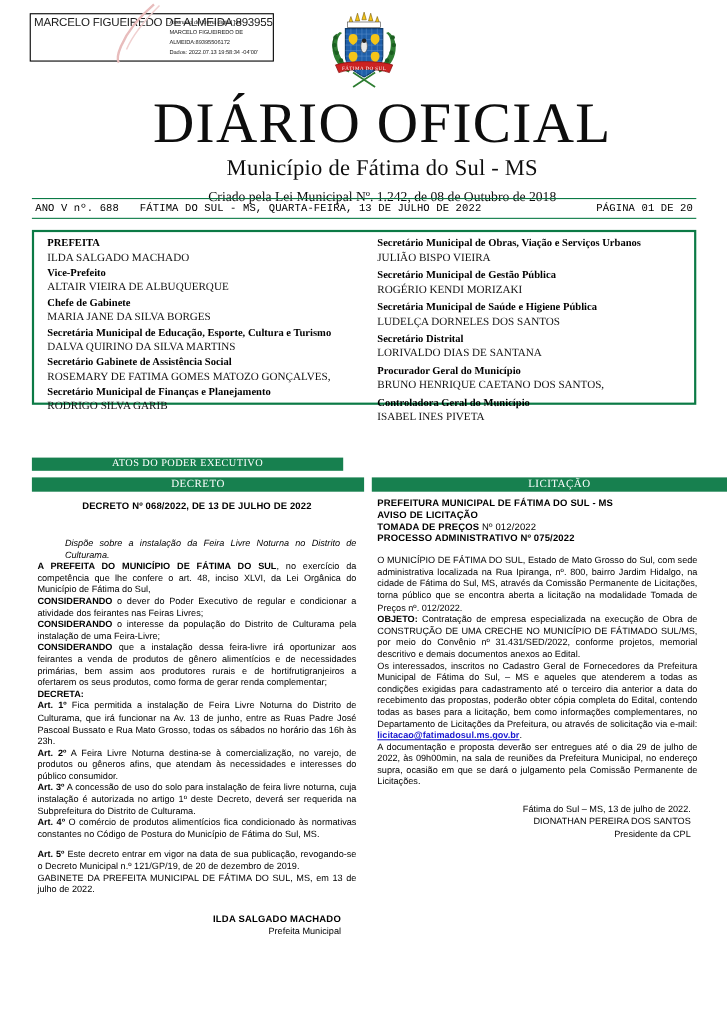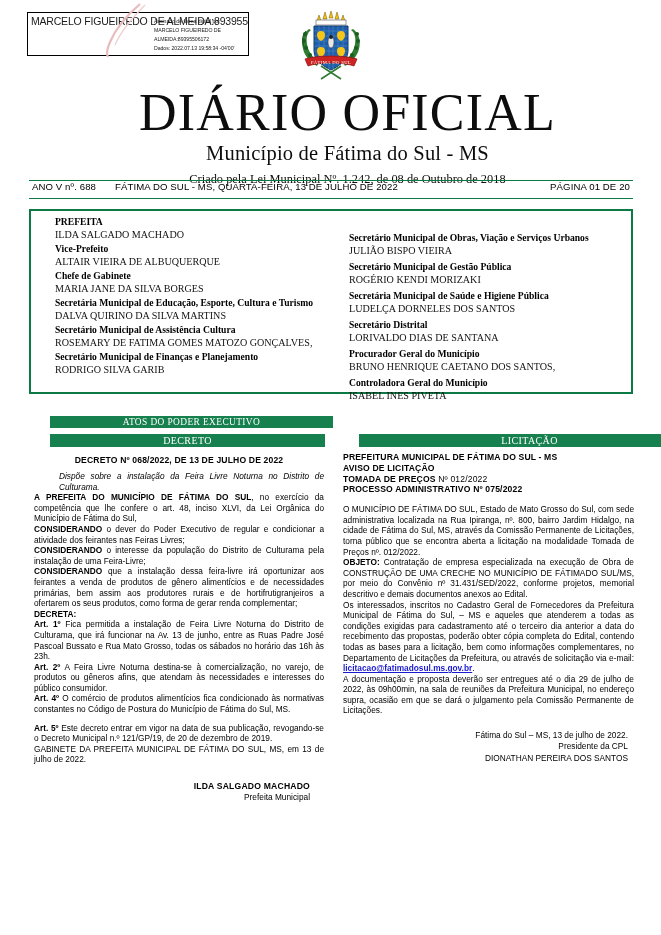--- a/index.html
+++ b/index.html
@@ -94,37 +94,37 @@
 
   
   .infobar {
     position: absolute;
     left: 29px; top: 180px;
     width: 604px;
     border-top: 1.6px solid #0b7a45;
     border-bottom: 1.6px solid #0b7a45;
     height: 19px;
     display: flex;
-    align-items: flex-start;
-    font-family: Liberation Sans, sans-serif;
+    align-items: center;
+    font-family: Liberation Mono, monospace;
     font-size: 9.6px;
     letter-spacing: 0.1px;
   }
   .infobar .ib-ano { padding-left: 3px; }
   .infobar .ib-mid { padding-left: 19px; flex: 1; }
   .infobar .ib-pag { padding-right: 3px; }
 
   
   .officials {
     position: absolute;
     left: 29px; top: 209px;
-    width: 604px; height: 185px;
+    width: 604px; height: 159px;
     border: 2px solid #0b7a45;
     display: flex;
-    padding: 4px 2px 3px 18px;
+    padding: 4px 2px 3px 6px;
     background: #fff;
   }
   .off-col {
     width: 50%;
     padding: 0 6px 0 6px;
   }
   .off-col.right { padding-left: 10px; }
   .off-role {
     font-family: "Liberation Serif", serif;
     font-weight: bold;
@@ -133,43 +133,42 @@
     color: #000;
   }
   .off-role.just { text-align: justify; }
   .off-name {
     font-family: "Liberation Serif", serif;
     font-size: 10.1px;
     line-height: 13.6px;
     color: #111;
   }
   .off-col.right .off-role { margin-top: 2px; }
-  .off-col.right .off-role:first-child { margin-top: 16px; }
+  .off-col.right .off-role:first-child { margin-top: 0; }
 
   
   .banner {
     position: absolute;
     background: #17804f;
     color: #fff;
     font-family: "Liberation Serif", serif;
     text-align: right;
     letter-spacing: 0.4px;
     display: flex;
     align-items: center;
     justify-content: center;
-    margin-left: 21px;
   }
   .banner-atos {
     left: 29px; top: 416px;
     width: 283px; height: 12px;
     font-size: 9.4px;
   }
   .banner-decreto {
     left: 29px; top: 434px;
-    width: 275px; height: 13px;
+    width: 302px; height: 13px;
     font-size: 10px;
   }
   .banner-licitacao {
     left: 338px; top: 434px;
     width: 341px; height: 13px;
     font-size: 10px;
   }
 
   
   .col-left {
@@ -192,21 +191,21 @@
     text-align: justify;
     color: #000;
   }
 
   .dec-title {
     font-weight: bold;
     text-align: center;
     font-size: 8.6px;
     line-height: 11px;
     letter-spacing: 0.15px;
-    margin-bottom: 5px;
+    margin-bottom: 22px;
   }
   .dec-ementa {
     font-style: italic;
     text-align: justify;
     margin-bottom: 0;
     margin-left: 25px;
   }
   .p { margin: 0; text-align: justify; }
   .p b { font-weight: bold; }
   .gap { height: 8px; }
@@ -331,21 +330,21 @@
 <div class="officials">
   <div class="off-col left">
     <div class="off-role">PREFEITA</div>
     <div class="off-name">ILDA SALGADO MACHADO</div>
     <div class="off-role">Vice-Prefeito</div>
     <div class="off-name">ALTAIR VIEIRA DE ALBUQUERQUE</div>
     <div class="off-role">Chefe de Gabinete</div>
     <div class="off-name">MARIA JANE DA SILVA BORGES</div>
     <div class="off-role just">Secretária Municipal de Educação, Esporte, Cultura e Turismo</div>
     <div class="off-name">DALVA QUIRINO DA SILVA MARTINS</div>
-    <div class="off-role">Secretário Municipal de Assistência Cultura</div>
+    <div class="off-role">Secretário Gabinete de Assistência Social</div>
     <div class="off-name">ROSEMARY DE FATIMA GOMES MATOZO GONÇALVES,</div>
     <div class="off-role">Secretário Municipal de Finanças e Planejamento</div>
     <div class="off-name">RODRIGO SILVA GARIB</div>
   </div>
   <div class="off-col right">
     <div class="off-role">Secretário Municipal de Obras, Viação e Serviços Urbanos</div>
     <div class="off-name">JULIÃO BISPO VIEIRA</div>
     <div class="off-role">Secretário Municipal de Gestão Pública</div>
     <div class="off-name">ROGÉRIO KENDI MORIZAKI</div>
     <div class="off-role">Secretária Municipal de Saúde e Higiene Pública</div>
@@ -367,20 +366,21 @@
   <div class="dec-title">DECRETO Nº 068/2022, DE 13 DE JULHO DE 2022</div>
   <div class="dec-ementa">Dispõe sobre a instalação da Feira Livre Noturna no Distrito de Culturama.</div>
 
   <p class="p"><b>A PREFEITA DO MUNICÍPIO DE FÁTIMA DO SUL</b><span>, no exercício da competência que lhe confere o art. 48, inciso XLVI, da Lei Orgânica do Município de Fátima do Sul,</span></p>
   <p class="p"><b>CONSIDERANDO</b><span> o dever do Poder Executivo de regular e condicionar a atividade dos feirantes nas Feiras Livres;</span></p>
   <p class="p"><b>CONSIDERANDO</b><span> o interesse da população do Distrito de Culturama pela instalação de uma Feira-Livre;</span></p>
   <p class="p"><b>CONSIDERANDO</b><span> que a instalação dessa feira-livre irá oportunizar aos feirantes a venda de produtos de gênero alimentícios e de necessidades primárias, bem assim aos produtores rurais e de hortifrutigranjeiros a ofertarem os seus produtos, como forma de gerar renda complementar;</span></p>
   <p class="p"><b>DECRETA:</b></p>
   <p class="p"><b>Art. 1º</b><span> Fica permitida a instalação de Feira Livre Noturna do Distrito de Culturama, que irá funcionar na Av. 13 de junho, entre as Ruas Padre José Pascoal Bussato e Rua Mato Grosso, todas os sábados no horário das 16h às 23h.</span></p>
   <p class="p"><b>Art. 2º</b><span> A Feira Livre Noturna destina-se à comercialização, no varejo, de produtos ou gêneros afins, que atendam às necessidades e interesses do público consumidor.</span></p>
+  <p class="p"><b>Art. 3º</b><span> A concessão de uso do solo para instalação de feira livre noturna, cuja instalação é autorizada no artigo 1º deste Decreto, deverá ser requerida na Subprefeitura do Distrito de Culturama.</span></p>
   <p class="p"><b>Art. 4º</b><span> O comércio de produtos alimentícios fica condicionado às normativas constantes no Código de Postura do Município de Fátima do Sul, MS.</span></p>
 
   <div class="gap"></div>
 
   <p class="p"><b>Art. 5º</b><span> Este decreto entrar em vigor na data de sua publicação, revogando-se o Decreto Municipal n.º 121/GP/19, de 20 de dezembro de 2019.</span></p>
   <p class="p">GABINETE DA PREFEITA MUNICIPAL DE FÁTIMA DO SUL, MS, em 13 de julho de 2022.</p>
 
   <div class="sign-block">
     <div class="sign-name">ILDA SALGADO MACHADO</div>
     <div class="sign-role">Prefeita Municipal</div>
@@ -397,16 +397,16 @@
 
   <div class="lic-body">
     <p class="p">O MUNICÍPIO DE FÁTIMA DO SUL, Estado de Mato Grosso do Sul, com sede administrativa localizada na Rua Ipiranga, nº. 800, bairro Jardim Hidalgo, na cidade de Fátima do Sul, MS, através da Comissão Permanente de Licitações, torna público que se encontra aberta a licitação na modalidade Tomada de Preços nº. 012/2022.</p>
     <p class="p"><b>OBJETO:</b><span> Contratação de empresa especializada na execução de Obra de CONSTRUÇÃO DE UMA CRECHE NO MUNICÍPIO DE FÁTIMADO SUL/MS, por meio do Convênio nº 31.431/SED/2022, conforme projetos, memorial descritivo e demais documentos anexos ao Edital.</span></p>
     <p class="p"><span>Os interessados, inscritos no Cadastro Geral de Fornecedores da Prefeitura Municipal de Fátima do Sul, – MS e aqueles que atenderem a todas as condições exigidas para cadastramento até o terceiro dia anterior a data do recebimento das propostas, poderão obter cópia completa do Edital, contendo todas as bases para a licitação, bem como informações complementares, no Departamento de Licitações da Prefeitura, ou através de solicitação via e-mail: </span><a class="email-link" href="#">licitacao@fatimadosul.ms.gov.br</a><span>.</span></p>
     <p class="p">A documentação e proposta deverão ser entregues até o dia 29 de julho de 2022, às 09h00min, na sala de reuniões da Prefeitura Municipal, no endereço supra, ocasião em que se dará o julgamento pela Comissão Permanente de Licitações.</p>
   </div>
 
   <div class="lic-sign">
     <div>Fátima do Sul – MS, 13 de julho de 2022.</div>
+    <div>DIONATHAN PEREIRA DOS SANTOS</div>
     <div>Presidente da CPL</div>
-    <div>DIONATHAN PEREIRA DOS SANTOS</div>
   </div>
 </div>
 
 </body></html>

